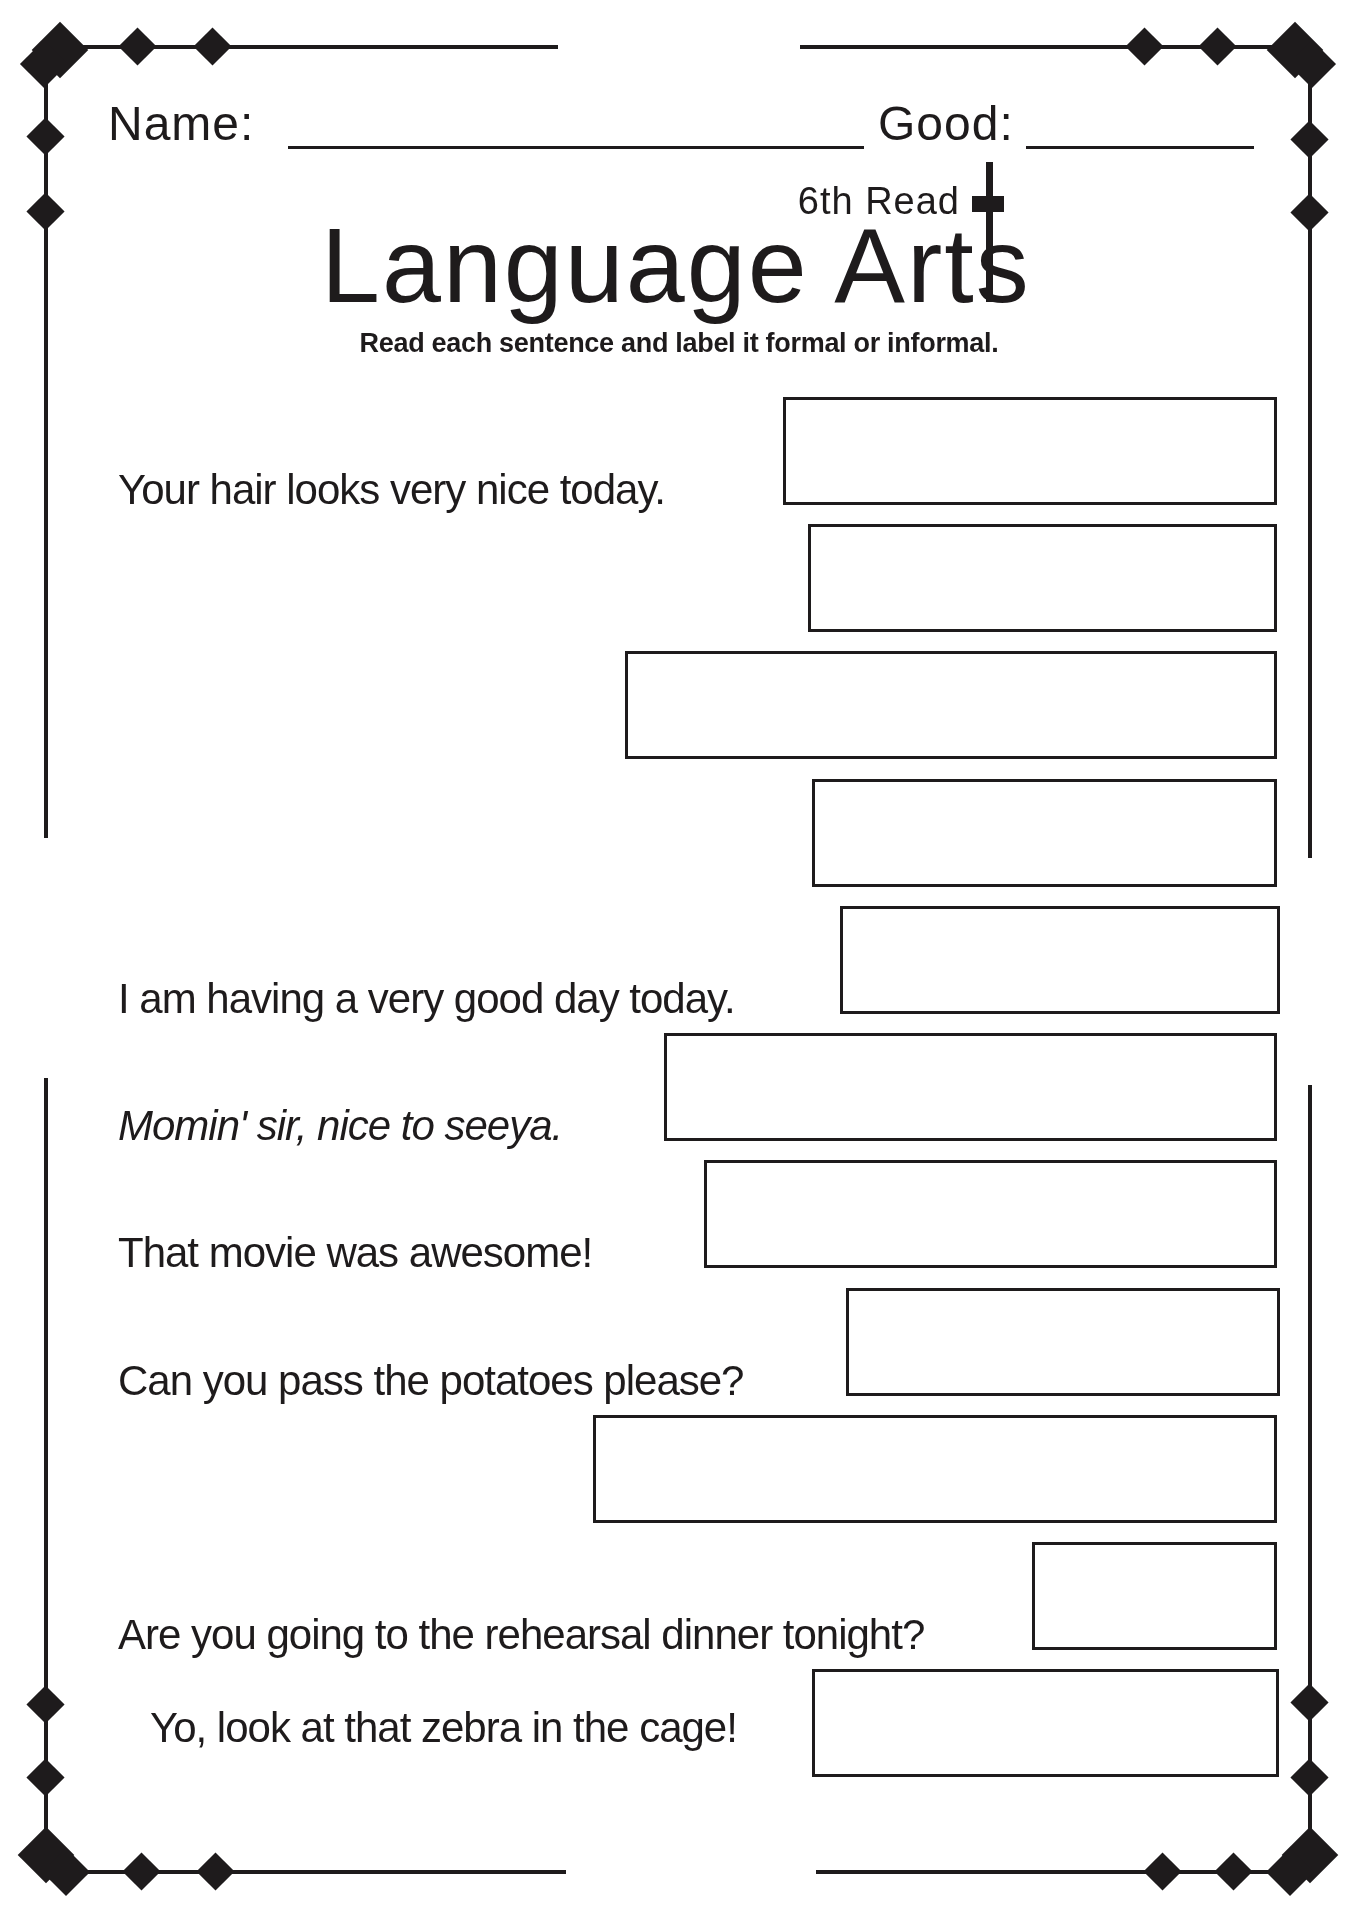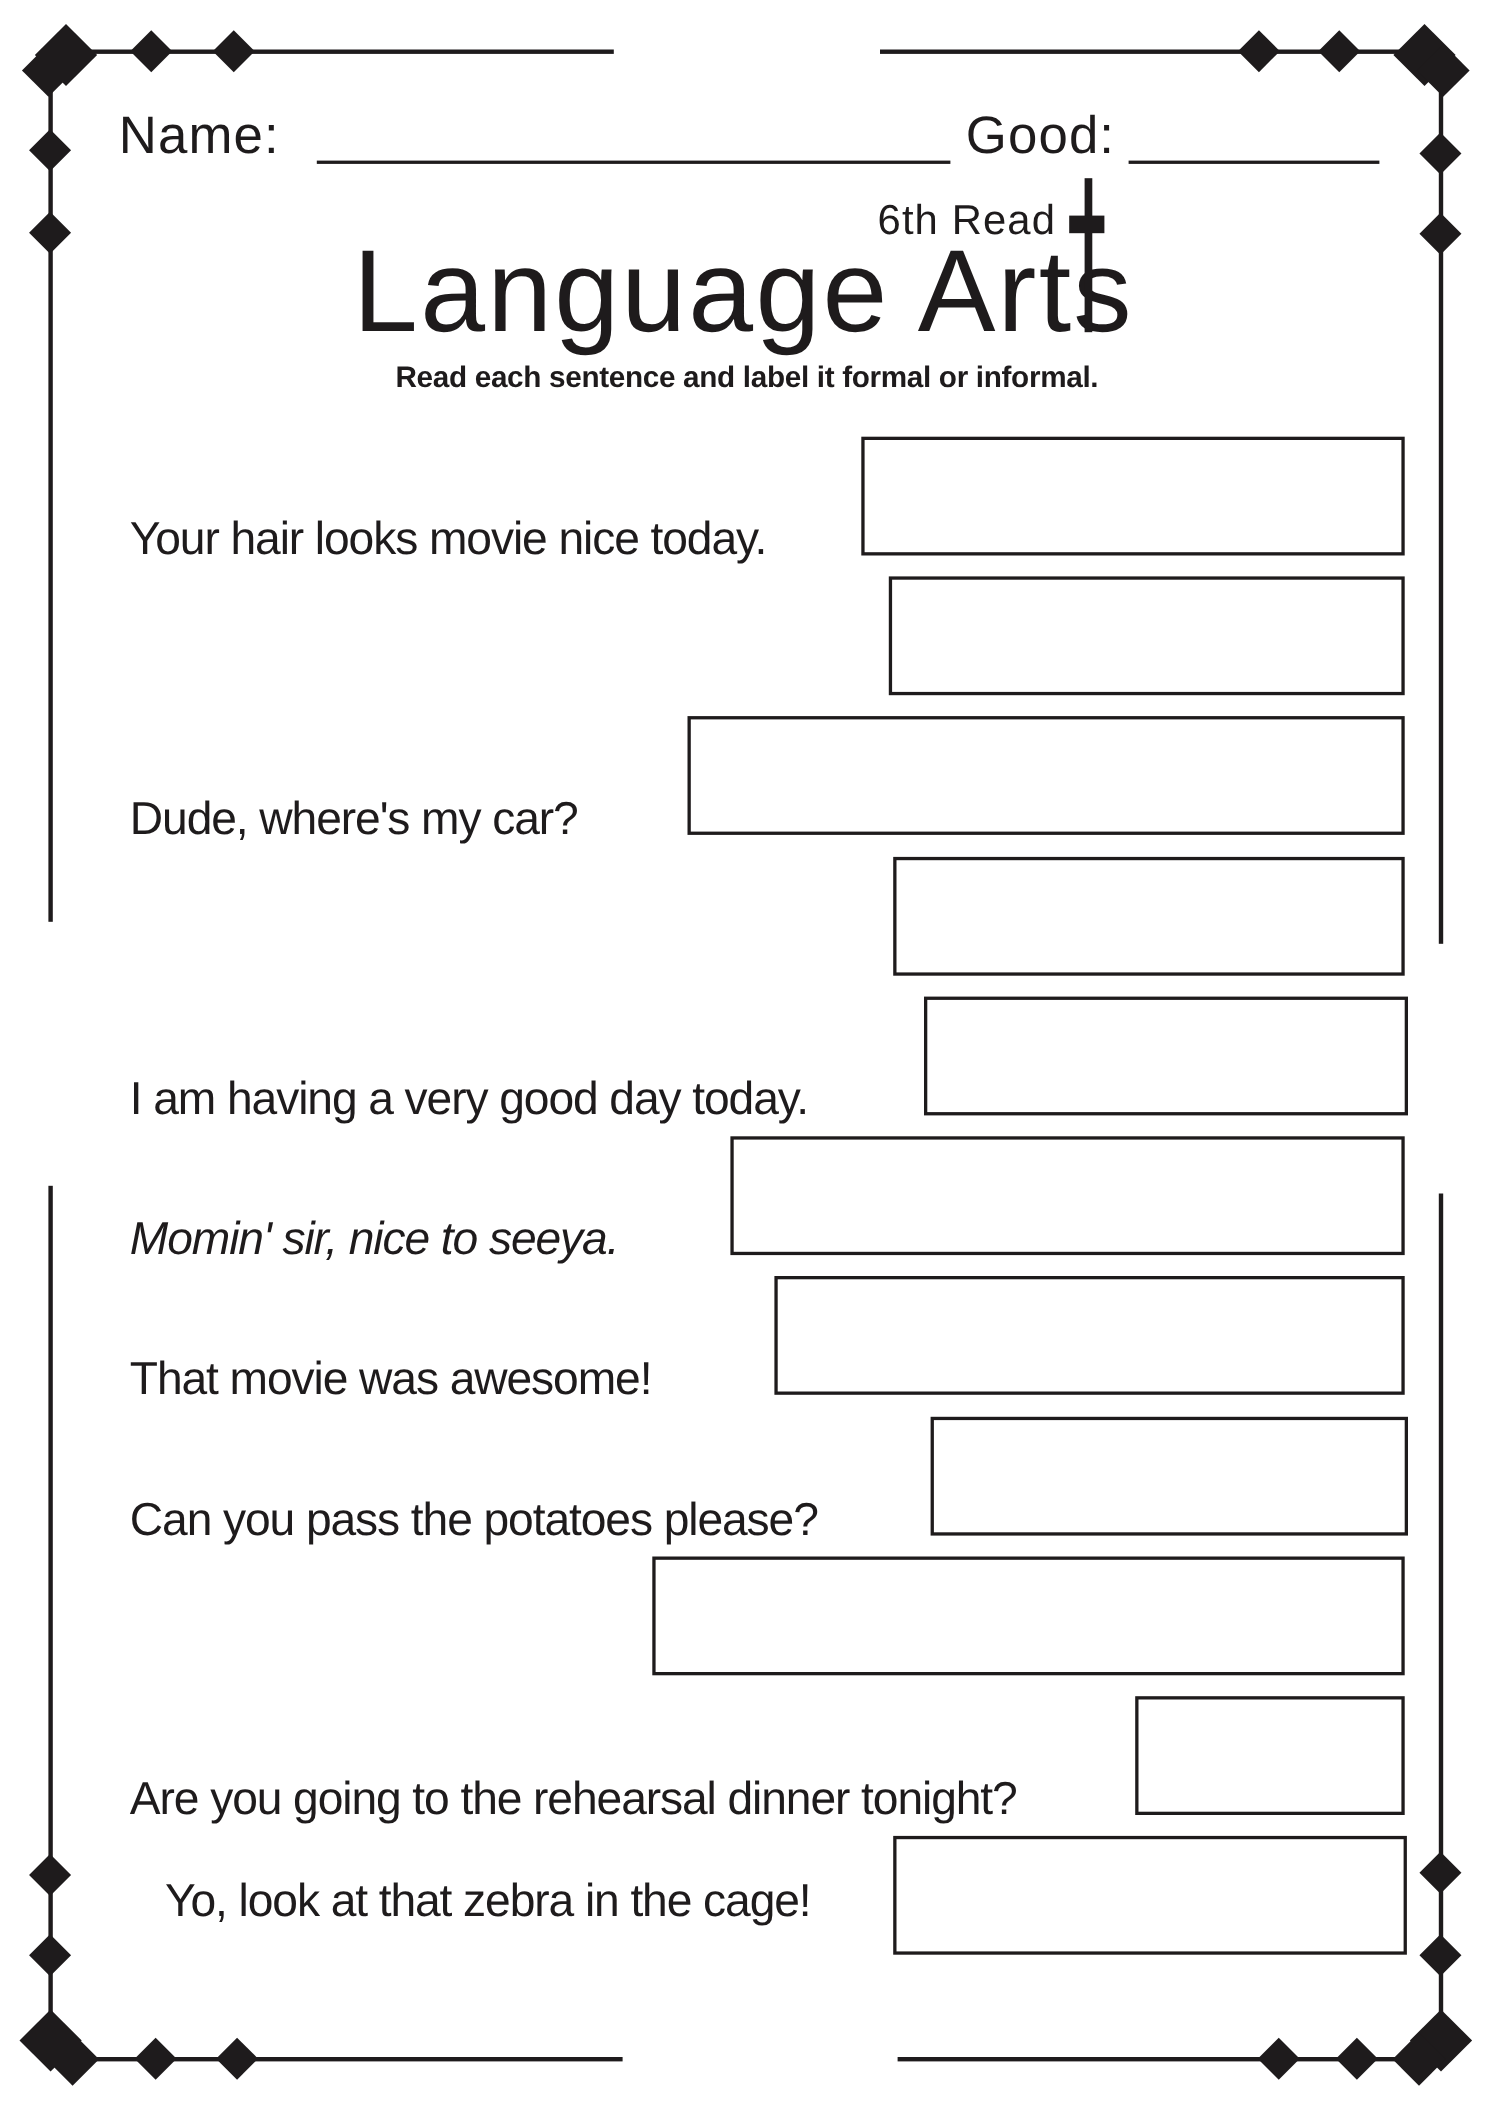--- a/index.html
+++ b/index.html
@@ -79,26 +79,25 @@
   <span class="label-lg" style="left:878px;top:100px;">Good:</span>
   <div class="writeline" style="left:1026px;top:146px;width:228px;"></div>
 
   <span class="grade" style="left:760px;top:182px;width:200px;">6th Read</span>
   <span class="title" style="left:321px;top:212px;">Language Arts</span>
 
   <div class="pencil-shaft"></div>
   <div class="pencil-band"></div>
   <div class="instructions" style="top:328px;">Read each sentence and label it formal or informal.</div>
 
-  <span class="sentence" style="left:118px;top:467px;">Your hair looks movie nice today.</span>
+  <span class="sentence" style="left:118px;top:467px;">Your hair looks very nice today.</span>
   <div class="answer-box" style="left:783px;top:397px;width:494px;height:108px;"></div>
 
   <div class="answer-box" style="left:808px;top:524px;width:469px;height:108px;"></div>
 
-  <span class="sentence" style="left:118px;top:721px;">Dude, where's my car?</span>
   <div class="answer-box" style="left:625px;top:651px;width:652px;height:108px;"></div>
 
   <div class="answer-box" style="left:812px;top:779px;width:465px;height:108px;"></div>
 
   <span class="sentence" style="left:118px;top:976px;">I am having a very good day today.</span>
   <div class="answer-box" style="left:840px;top:906px;width:440px;height:108px;"></div>
 
   <span class="sentence" style="left:118px;top:1103px;font-style:italic;">Momin' sir, nice to seeya.</span>
   <div class="answer-box" style="left:664px;top:1033px;width:613px;height:108px;"></div>
 

